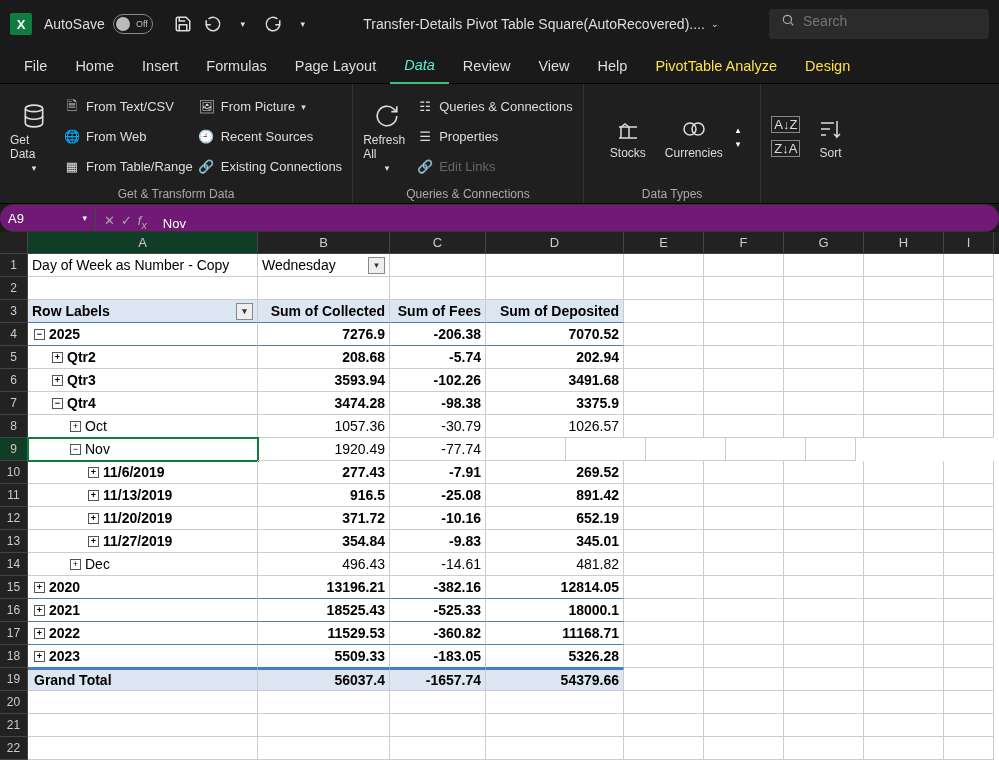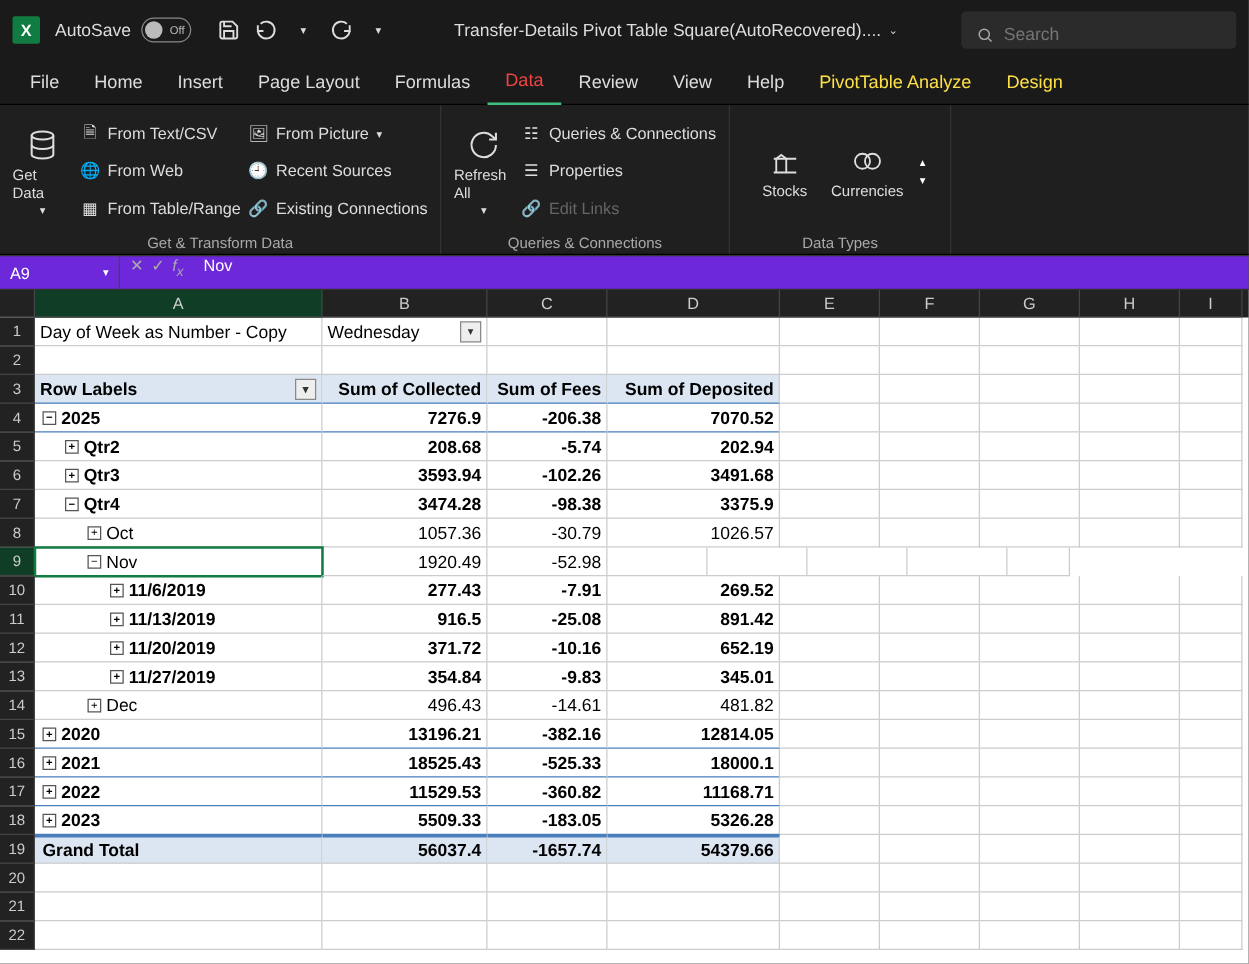--- a/index.html
+++ b/index.html
@@ -8,43 +8,43 @@
 
 .titlebar { display:flex; align-items:center; height:48px; background:#1a1a1a; padding:0 10px; gap:12px; }
 .xl-icon { width:22px; height:22px; background:#107c41; display:flex; align-items:center; justify-content:center; font-weight:bold; color:#fff; font-size:13px; border-radius:2px;}
 .autosave { display:flex; align-items:center; gap:8px; font-size:14px; color:#ddd;}
 .toggle { width:40px; height:20px; border:1px solid #888; border-radius:10px; position:relative; display:flex; align-items:center; }
 .toggle .knob { width:14px; height:14px; background:#bbb; border-radius:50%; position:absolute; left:2px;}
 .toggle .lbl { font-size:9px; color:#bbb; position:absolute; right:4px;}
 .qat { display:flex; align-items:center; gap:10px; margin-left:8px;}
 .qat-btn { width:20px; height:20px; display:flex; align-items:center; justify-content:center; color:#ddd; font-size:14px;}
 .doc-title { margin-left:auto; margin-right:auto; display:flex; align-items:center; gap:6px; color:#ddd; font-size:14px;}
-.search-box { background:#2b2b2b; border-radius:4px; display:flex; align-items:flex-end; padding:4px 12px; width:220px; height:30px; gap:8px; color:#aaa; font-size:14px;}
+.search-box { background:#2b2b2b; border-radius:4px; display:flex; align-items:flex-start; padding:4px 12px; width:220px; height:30px; gap:8px; color:#aaa; font-size:14px;}
 .search-box input { background:transparent; border:none; color:#ddd; outline:none; width:160px; font-size:14px;}
 
 
 .tabs { display:flex; align-items:center; height:36px; background:#1a1a1a; padding:0 10px; gap:0; border-bottom:1px solid #000;}
 .tab { padding:0 14px; height:36px; display:flex; align-items:center; font-size:14.5px; color:#ddd; cursor:pointer;}
-.tab.active { color:#ef4444; border-bottom:2px solid #3fbf7f;}
+.tab.active { color:#5eead4; border-bottom:2px solid #3fbf7f;font-style:italic;}
 .tab.context { color:#fde047; }
 
 
 .ribbon { display:flex; background:#1f1f1f; height:120px; border-bottom:1px solid #000;}
 .group { border-right:1px solid #333; padding:4px 10px 0 10px; display:flex; flex-direction:column; }
 .group-body { display:flex; gap:6px; flex:1;}
 .group-label { text-align:center; font-size:12px; color:#aaa; height:18px; padding-top:2px;}
 .big-btn { display:flex; flex-direction:column; align-items:center; justify-content:center; width:48px; gap:2px; font-size:12px; color:#ddd; cursor:pointer;}
 .big-btn .ico { font-size:22px; height:30px; display:flex; align-items:center;}
 .small-row { display:flex; align-items:center; gap:6px; font-size:13px; color:#ddd; height:30px; cursor:pointer;}
 .small-row .ico { width:16px; text-align:center; }
 .stack { display:flex; flex-direction:column; justify-content:center;}
 .disabled { color:#666;}
 
 
-.fx-bar { display:flex; align-items:flex-start; height:28px; background:#6d28d9; border-top:1px solid #333; border-bottom:1px solid #333;}
+.fx-bar { display:flex; align-items:flex-end; height:28px; background:#701a75; border-top:1px solid #333; border-bottom:1px solid #333;border-radius:14px;}
 .namebox { width:96px; border-right:1px solid #444; padding:0 8px; font-size:13px; color:#fff; height:100%; display:flex; align-items:center; justify-content:space-between;}
 .fx-btns { display:flex; gap:6px; padding:0 8px; color:#aaa; font-size:13px;}
 .fx-btns span { cursor:pointer; }
 .fx-input { flex:1; padding:0 8px; font-size:13px; color:#fff; }
 
 
 .grid-wrap { display:flex; flex-direction:column; background:#fff; color:#000; height:calc(771px - 48px - 36px - 120px - 28px);}
 .col-headers { display:flex; background:#222; color:#ccc; height:22px; font-size:13px;}
 .corner { width:28px; border-right:1px solid #444; border-bottom:1px solid #444;}
 .ch { text-align:center; border-right:1px solid #444; border-bottom:1px solid #444; display:flex; align-items:center; justify-content:center;}
@@ -111,22 +111,22 @@
         <line x1="21" y1="21" x2="16.65" y2="16.65"></line>
       </svg>
     <input placeholder="Search" style="">
   </div>
 </div>
 
 <div class="tabs">
   <div class="tab">File</div>
   <div class="tab">Home</div>
   <div class="tab">Insert</div>
+  <div class="tab">Formulas</div>
   <div class="tab">Page Layout</div>
-  <div class="tab">Formulas</div>
   <div class="tab active">Data</div>
   <div class="tab">Review</div>
   <div class="tab">View</div>
   <div class="tab">Help</div>
   <div class="tab context">PivotTable Analyze</div>
   <div class="tab context">Design</div>
 </div>
 
 <div class="ribbon">
 
@@ -229,20 +229,39 @@
       </div>
       <div class="stack" style="gap:4px;">
         <span class="chev">▴</span>
         <span class="chev">▾</span>
       </div>
     </div>
     <div class="group-label">Data Types</div>
   </div>
 
   <div class="group" style="border-right:none;">
+    <div class="group-body" style="align-items:center;">
+      <div class="stack" style="gap:2px; font-size:11px;">
+        <div class="small-row" style="height:22px;">
+            <span style="border:1px solid #888;padding:0 2px;">A↓Z</span>
+          </div>
+        <div class="small-row" style="height:22px;">
+            <span style="border:1px solid #888;padding:0 2px;">Z↓A</span>
+          </div>
+      </div>
+      <div class="big-btn">
+        <span class="ico">
+            <svg width="24" height="24" viewBox="0 0 24 24" fill="none" stroke="#ddd" stroke-width="1.5">
+              <path d="M3 6h13M3 12h9M3 18h5"></path>
+              <path d="M19 4v16l3-3m-3 3l-3-3"></path>
+            </svg>
+          </span>
+        <span>Sort</span>
+      </div>
+    </div>
     <div class="group-label">&nbsp;</div>
   </div>
 </div>
 
 <div class="fx-bar">
   <div class="namebox">
     <span>A9</span>
       <span class="chev">▾</span>
   </div>
   <div class="fx-btns">
@@ -378,21 +397,21 @@
         <div class="cell wH"></div>
         <div class="cell wI"></div>
       </div>
       <div class="row">
         <div class="rh sel">9</div>
         <div class="cell wA sel-cell" style="padding-left: 42px;">
           <span class="toggle-pm">−</span>
           <span>Nov</span>
         </div>
         <div class="cell wB num">1920.49</div>
-        <div class="cell wC num">-52.98</div>
+        <div class="cell wC num">-77.74</div>
         <div class="cell wE"></div>
         <div class="cell wF"></div>
         <div class="cell wG"></div>
         <div class="cell wH"></div>
         <div class="cell wI"></div>
       </div>
       <div class="row">
         <div class="rh">10</div>
         <div class="cell wA bold" style="padding-left: 60px;">
           <span class="toggle-pm">+</span>

